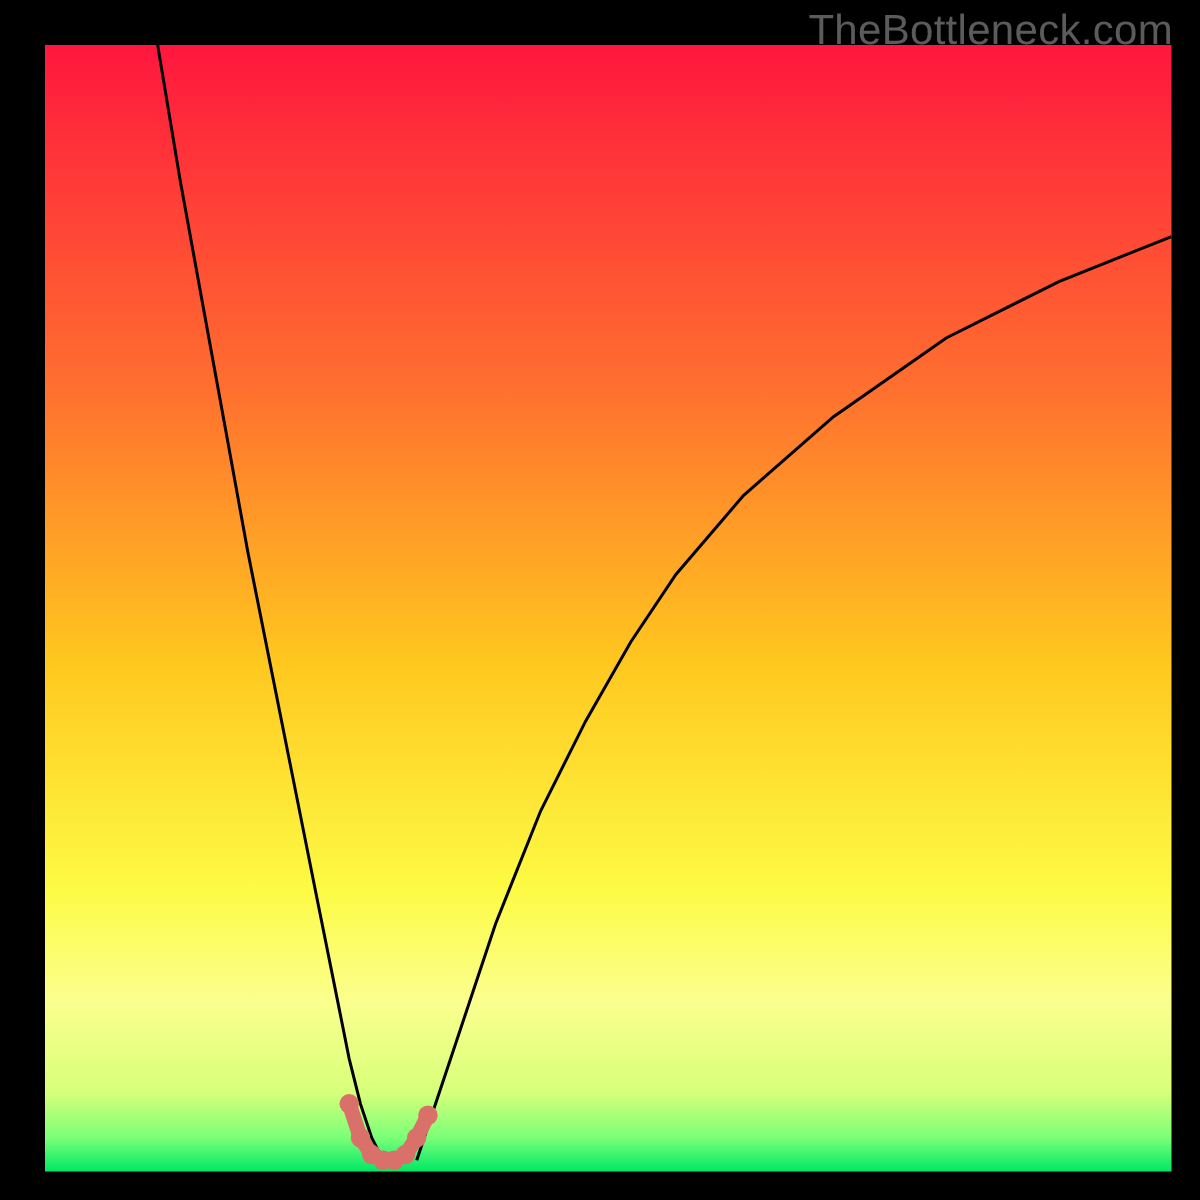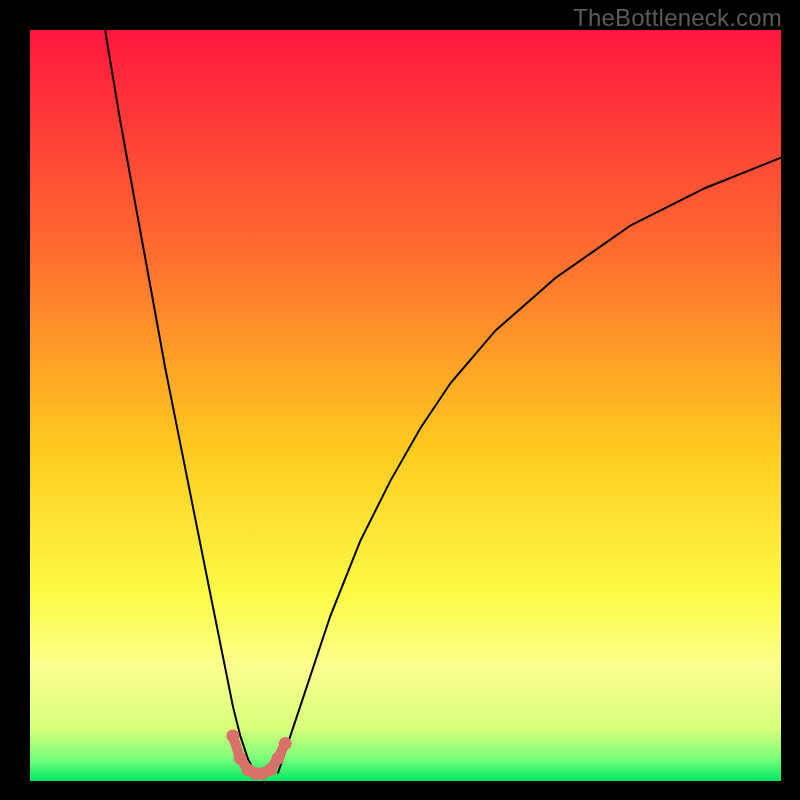--- a/index.html
+++ b/index.html
@@ -23,21 +23,21 @@
     top: 30px;
     width: 751px;
     height: 751px;
     
   }
   .watermark {
     position: absolute;
     top: 4px;
     right: 18px;
     color: #5b5b5b;
-    font-size: 24px;
+    font-size: 28px;
     font-weight: 400;
     letter-spacing: 0.2px;
     font-family: Arial, Helvetica, sans-serif;
   }
   svg.curve {
     position: absolute;
     left: 0; top: 0;
     width: 751px; height: 751px;
   }
   .curve path {

